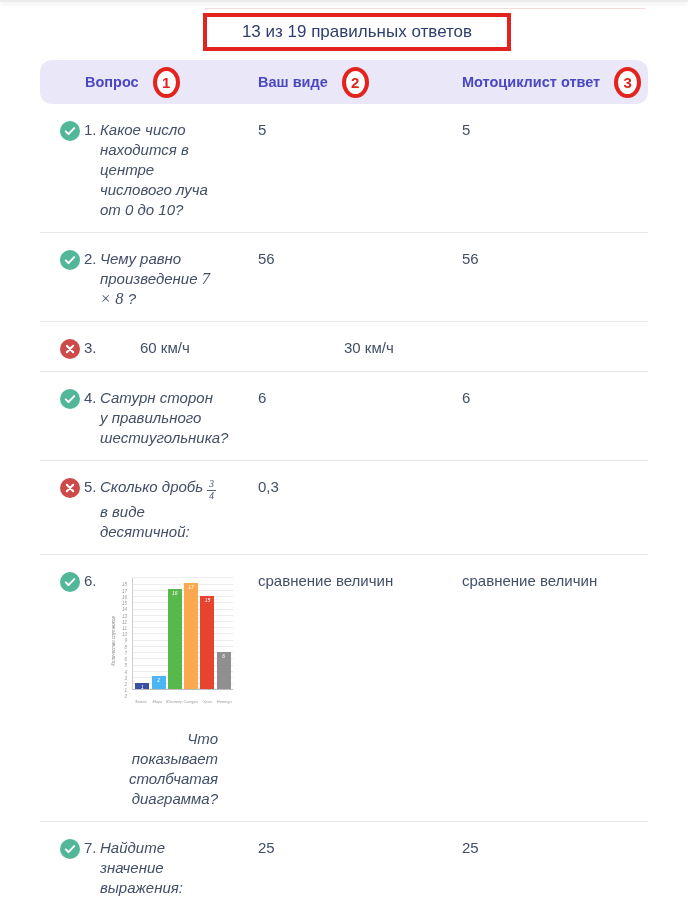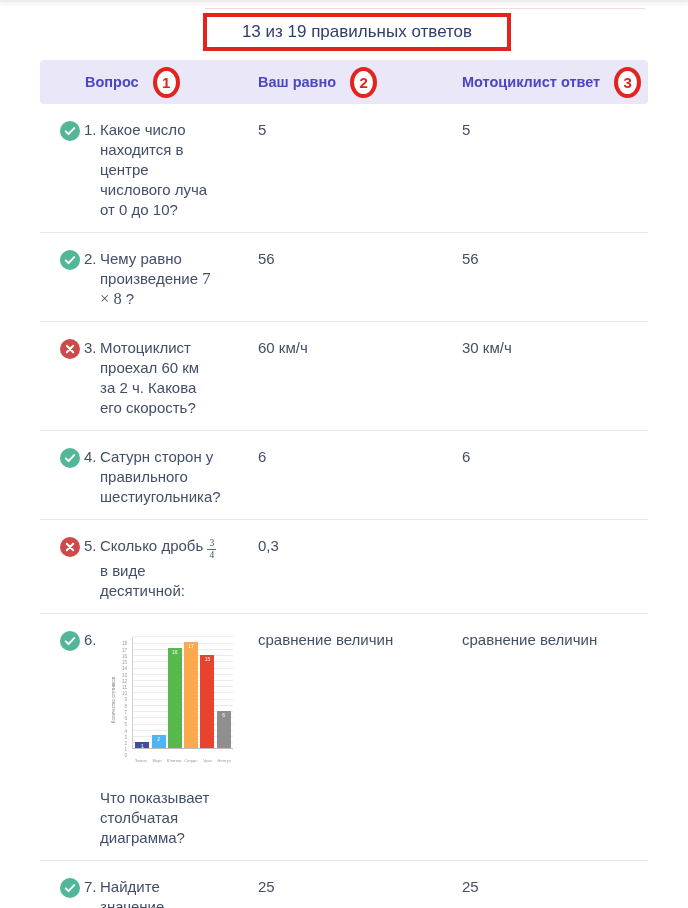--- a/index.html
+++ b/index.html
@@ -7,35 +7,35 @@
     font-family: "Liberation Sans", sans-serif; color: #414f67; }
   .top-edge { height: 2px; background: #ececec; box-shadow: 0 2px 4px rgba(0,0,0,.10); }
   .faint-line { position: absolute; left: 205px; top: 8px; width: 440px; height: 1px; background: #f3dada; }
 
   .title-box { position: absolute; left: 203px; top: 13px; width: 308px; height: 38px;
     border: 4px solid #e3231d; background: #fff; display: flex; align-items: center; justify-content: center;
     font-size: 17px; color: #2e3e6e; }
 
   .wrap { position: absolute; left: 40px; top: 60px; width: 608px; }
 
-  .header { position: relative; height: 44px; background: #eae8f8; border-radius: 4px;
+  .header { position: relative; height: 44px; background: #eae8f8; border-radius: 12px;
     font-size: 14.5px; font-weight: bold; color: #4a47c2; margin-bottom: 0; }
   .hcell { position: absolute; top: 0; height: 44px; display: flex; align-items: center; gap: 14px; }
   .h1 { left: 45px; } .h2 { left: 218px; } .h3 { left: 422px; }
   .ann { width: 27px; height: 31px; border: 4px solid #e3231d; border-radius: 50%; background: #fff;
     display: flex; align-items: center; justify-content: center; flex: none; }
   .ann i { font-style: normal; color: #e3231d; font-weight: bold; font-size: 15px; }
 
   .row { display: flex; align-items: flex-start; padding: 16px 0 12px 0; border-bottom: 1px solid #e7e7e7;
     font-size: 15px; line-height: 20px; }
   .row:last-child { border-bottom: none; }
   .status { width: 20px; height: 20px; margin-left: 20px; margin-top: 1px; flex: none; }
   .status svg { display: block; }
   .qnum { width: 16px; margin-left: 4px; flex: none; }
-  .qtext { width: 118px; flex: none; }
+  .qtext { width: 118px; flex: none; font-style: italic; }
   .acell { width: 204px; margin-left: 40px; flex: none; }
   .ccell { flex: 1; }
 
   .math { font-family: "Liberation Serif", serif; font-size: 16.5px; }
   .frac { display: inline-block; vertical-align: -7px; text-align: center;
     font-family: "Liberation Serif", serif; font-size: 9.5px; line-height: 1.15; }
   .frac b { display: block; font-weight: normal; border-bottom: 1px solid #57627a; padding: 0 2px; }
   .frac s { display: block; text-decoration: none; }
 
   .chart { position: relative; width: 128px; height: 130px; margin: 2px 0 26px 7px; background: #fff; }
@@ -45,42 +45,42 @@
     border-left: 1px solid #cfcfcf; border-bottom: 1px solid #bdbdbd; }
   .c-grid { position: absolute; left: 0; right: 0; height: 1px; background: #ececec; }
   .c-tick { position: absolute; right: 105px; width: 18px; text-align: right; font-size: 4.5px; color: #9a9a9a; }
   .c-bars { position: absolute; left: 0; bottom: 0; width: 100%; height: 100%;
     display: flex; align-items: flex-end; justify-content: space-evenly; }
   .c-bar { width: 14px; position: relative; }
   .c-val { position: absolute; top: 1px; left: 0; width: 100%; text-align: center;
     font-size: 5px; color: #ffffff; line-height: 6px; }
   .c-xlabs { position: absolute; left: 25px; top: 119px; width: 101px; display: flex; justify-content: space-evenly; }
   .c-xlab { width: 16px; text-align: center; font-size: 4px; color: #9a9a9a; overflow: visible; white-space: nowrap; }
-  .caption { width: 118px; }
+  .caption { width: 118px; text-align: right; }
 </style>
 </head>
 <body>
 
 <div class="top-edge"></div>
 <div class="faint-line"></div>
 
 <div class="title-box">
   <span>13 из 19 правильных ответов</span>
 </div>
 
 <div class="wrap">
   <div class="header">
     <div class="hcell h1">
       <span>Вопрос</span>
       <span class="ann">
           <i>1</i>
         </span>
     </div>
     <div class="hcell h2">
-      <span>Ваш равно</span>
+      <span>Ваш виде</span>
       <span class="ann">
           <i>2</i>
         </span>
     </div>
     <div class="hcell h3">
       <span>Мотоциклист ответ</span>
       <span class="ann">
           <i>3</i>
         </span>
     </div>
@@ -111,21 +111,20 @@
         <div class="ccell">56</div>
       </div>
       <div class="row">
         <div class="status">
           <svg width="20" height="20" viewBox="0 0 20 20">
             <circle cx="10" cy="10" r="10" fill="#cd4a4a"></circle>
             <path d="M6.8 6.8l6.4 6.4M13.2 6.8l-6.4 6.4" stroke="#fff" stroke-width="2" fill="none" stroke-linecap="round"></path>
           </svg>
         </div>
         <div class="qnum">3.</div>
-        <div class="qtext"><span>Мотоциклист проехал 60 км за 2 ч. Какова его скорость?</span></div>
         <div class="acell">60 км/ч</div>
         <div class="ccell">30 км/ч</div>
       </div>
       <div class="row">
         <div class="status">
           <svg width="20" height="20" viewBox="0 0 20 20">
             <circle cx="10" cy="10" r="10" fill="#52b799"></circle>
             <path d="M5.8 10.4l2.7 2.7 5.7-6" stroke="#fff" stroke-width="2" fill="none" stroke-linecap="round" stroke-linejoin="round"></path>
           </svg>
         </div>

